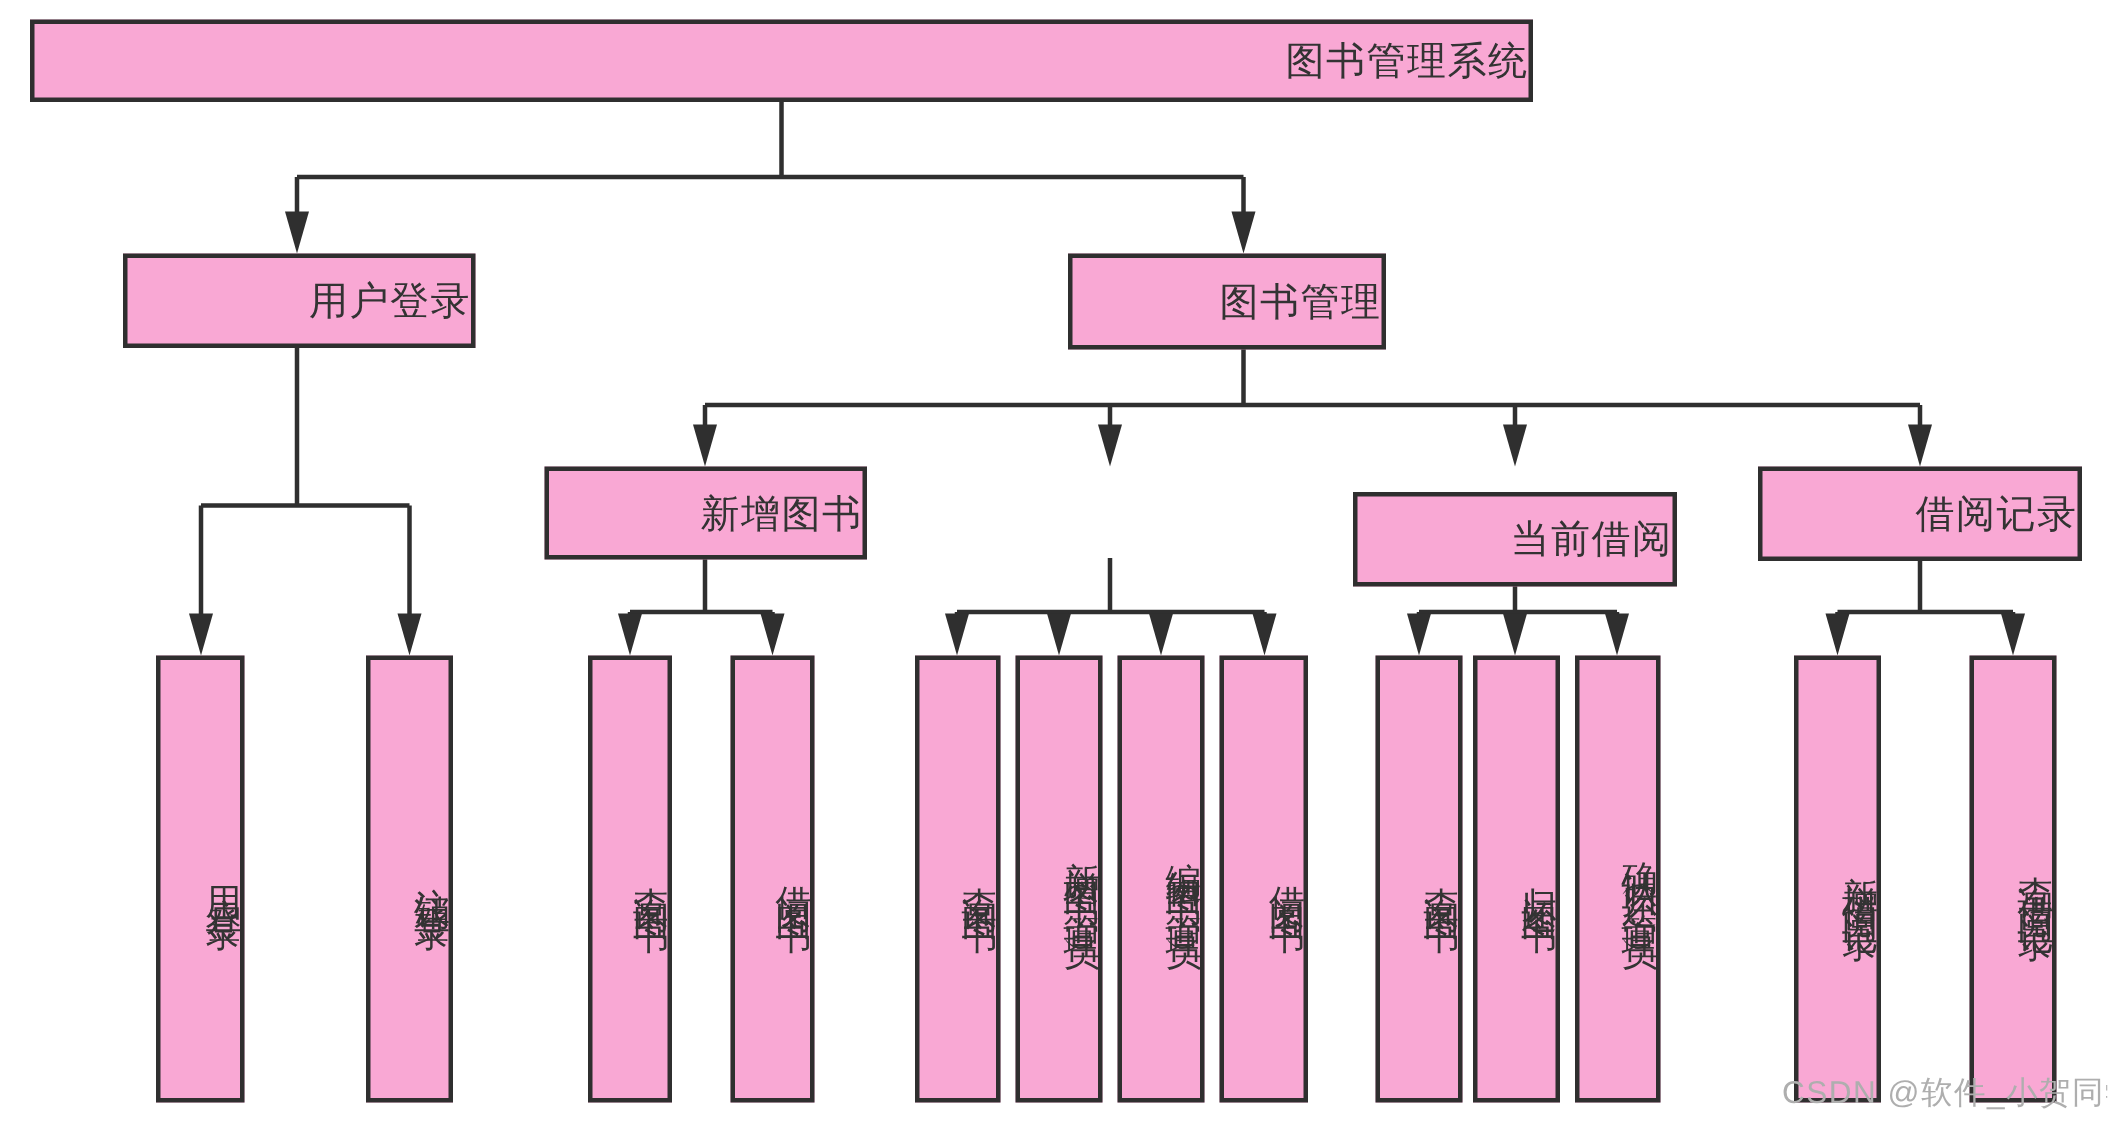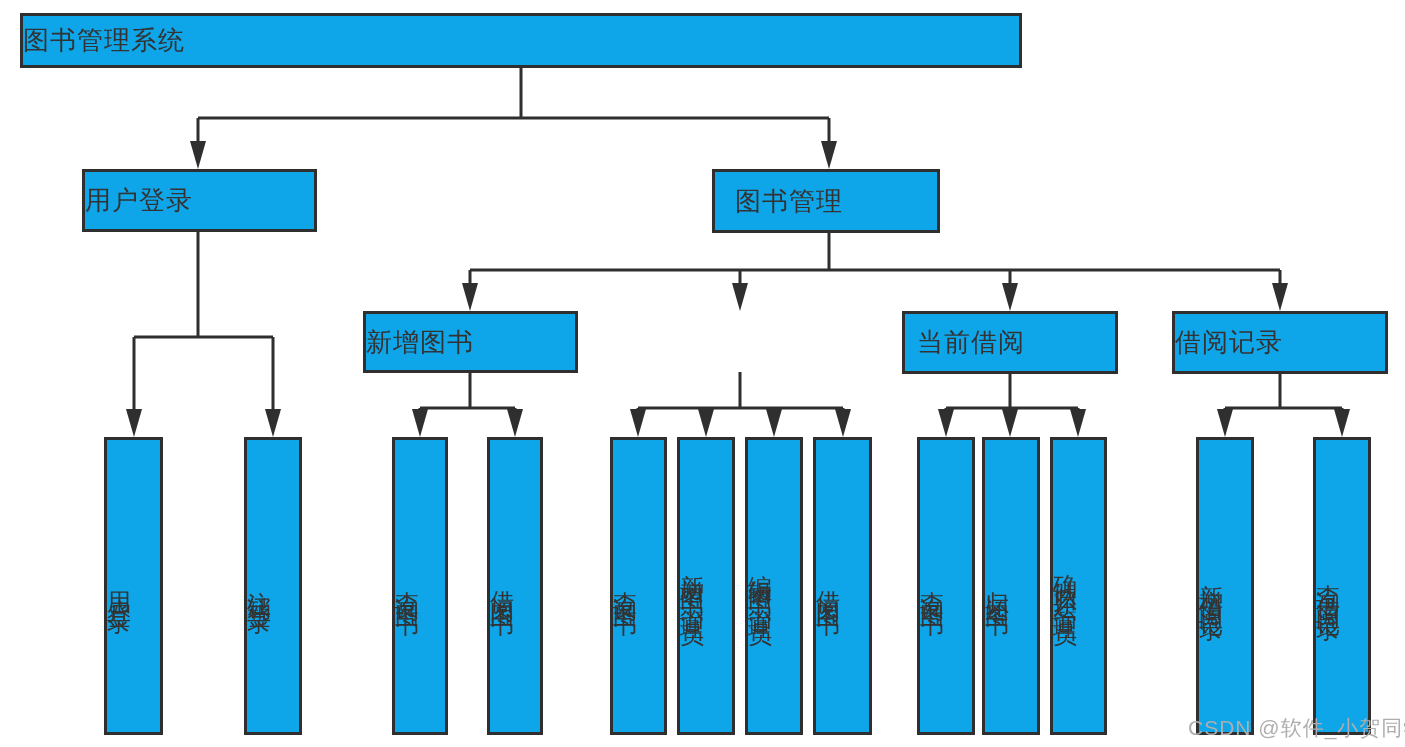--- a/index.html
+++ b/index.html
@@ -19,24 +19,24 @@
   .connectors {
     position: absolute;
     left: 0;
     top: 0;
     z-index: 1;
   }
   .node {
     position: absolute;
     box-sizing: border-box;
     border: 3px solid #2f2f2f;
-    background: #0ea5e9;
+    background: #f9a8d4;
     display: flex;
     align-items: center;
-    justify-content: flex-start;
+    justify-content: flex-end;
     z-index: 2;
   }
   .h-node {
     font-size: 26px;
     letter-spacing: 1px;
     white-space: nowrap;
   }
   .v-node .v-text {
     writing-mode: vertical-rl;
     text-orientation: mixed;
@@ -104,28 +104,28 @@
     </g>
   </svg>
 
   <div class="node h-node" style="left:20px; top:13px; width:1002px; height:55px;">
     <span>图书管理系统</span>
   </div>
 
   <div class="node h-node" style="left:82px; top:169px; width:235px; height:63px;">
     <span>用户登录</span>
   </div>
-  <div class="node h-node" style="left:712px; top:169px; width:228px; height:64px;padding-left:20px;">
+  <div class="node h-node" style="left:712px; top:169px; width:212px; height:64px;padding-left:20px;">
     <span>图书管理</span>
   </div>
 
   <div class="node h-node" style="left:363px; top:311px; width:215px; height:62px;">
     <span>新增图书</span>
   </div>
-  <div class="node h-node" style="left:902px; top:311px; width:216px; height:63px;padding-left:12px;">
+  <div class="node h-node" style="left:902px; top:328px; width:216px; height:63px;padding-left:12px;">
     <span>当前借阅</span>
   </div>
   <div class="node h-node" style="left:1172px; top:311px; width:216px; height:63px;">
     <span>借阅记录</span>
   </div>
 
   <div class="node v-node" style="left:104px; top:437px; width:59px; height:298px;">
     <span class="v-text">用户登录</span>
   </div>
   <div class="node v-node" style="left:244px; top:437px; width:58px; height:298px;">

